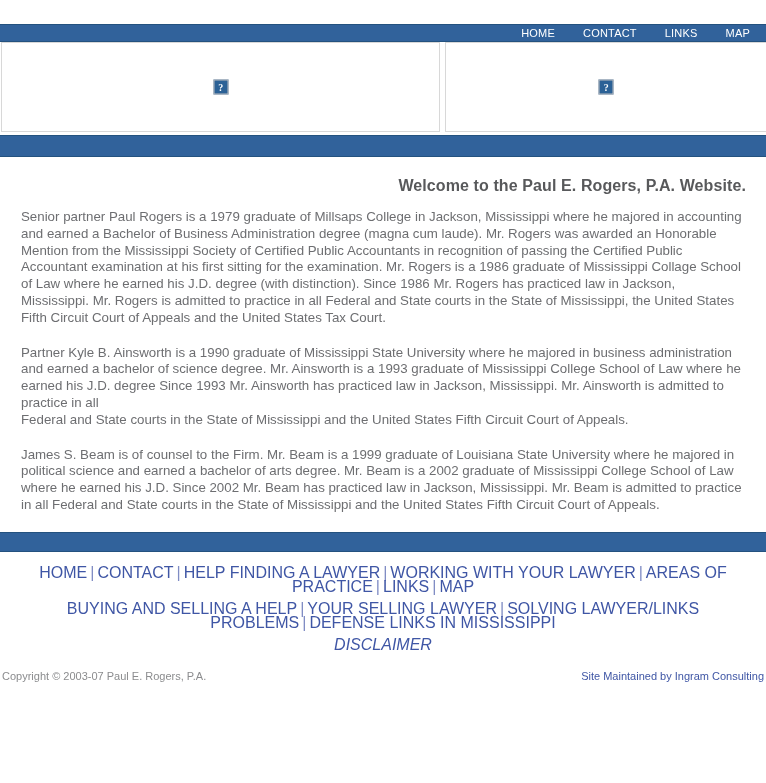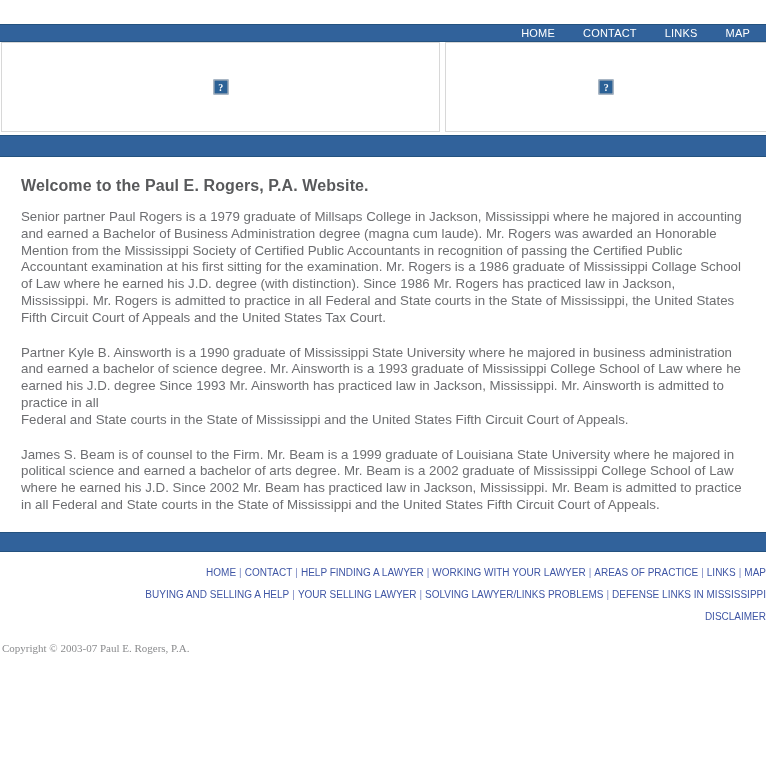--- a/index.html
+++ b/index.html
@@ -100,20 +100,21 @@
   .content {
     padding: 20px 20px 0 21px;
     box-sizing: border-box;
   }
   .page-title {
     font-size: 16px;
     font-weight: bold;
     color: #58595b;
     margin: 0 0 14px 0;
     letter-spacing: .1px;
+    text-align: right;
   }
   .content p {
     margin: 0 0 18px 0;
     font-size: 13.3px;
     line-height: 16.8px;
     color: #6d6e71;
   }
   .content p:last-child { margin-bottom: 4px; }
 
   
@@ -122,43 +123,41 @@
     background: #31629b;
     border-top: 1px solid #24527f;
     border-bottom: 1px solid #24527f;
     margin-top: 18px;
   }
   .footer-links {
     padding-top: 14px;
     text-align: center;
   }
   .footer-row {
-    font-size: 10px;
+    font-size: 16px;
     color: #4a5fa8;
     margin-bottom: 8px;
     line-height: 14px;
-    text-align: right;
-  }
-  .footer-row:last-child { margin-bottom: 17px; }
+  }
+  .footer-row:last-child { margin-bottom: 17px; font-style: italic; }
   .footer-row a {
     color: #3f56a5;
     text-decoration: none;
   }
   .sep {
     color: #7f8cc4;
     padding: 0 3px;
   }
 
   .bottom-bar {
     position: relative;
     margin-top: 10px;
     height: 18px;
     padding: 0 20px;
     box-sizing: border-box;
-    font-family: Liberation Serif, serif;
   }
   .copyright {
     position: absolute;
     left: 2px;
     top: 0;
     font-size: 11px;
     color: #8b8c8e;
     line-height: 14px;
   }
   .site-credit {
@@ -212,13 +211,14 @@
   <div class="footer-row">
     <a href="#">BUYING AND SELLING A HELP</a><span class="sep">|</span><a href="#">YOUR SELLING LAWYER</a><span class="sep">|</span><a href="#">SOLVING LAWYER/LINKS PROBLEMS</a><span class="sep">|</span><a href="#">DEFENSE LINKS IN MISSISSIPPI</a>
   </div>
   <div class="footer-row">
     <a href="#">DISCLAIMER</a>
   </div>
 </div>
 
 <div class="bottom-bar">
   <span class="copyright">Copyright © 2003-07 Paul E. Rogers, P.A.</span>
+  <span class="site-credit"><a href="#">Site Maintained by Ingram Consulting</a></span>
 </div>
 
 </body></html>

